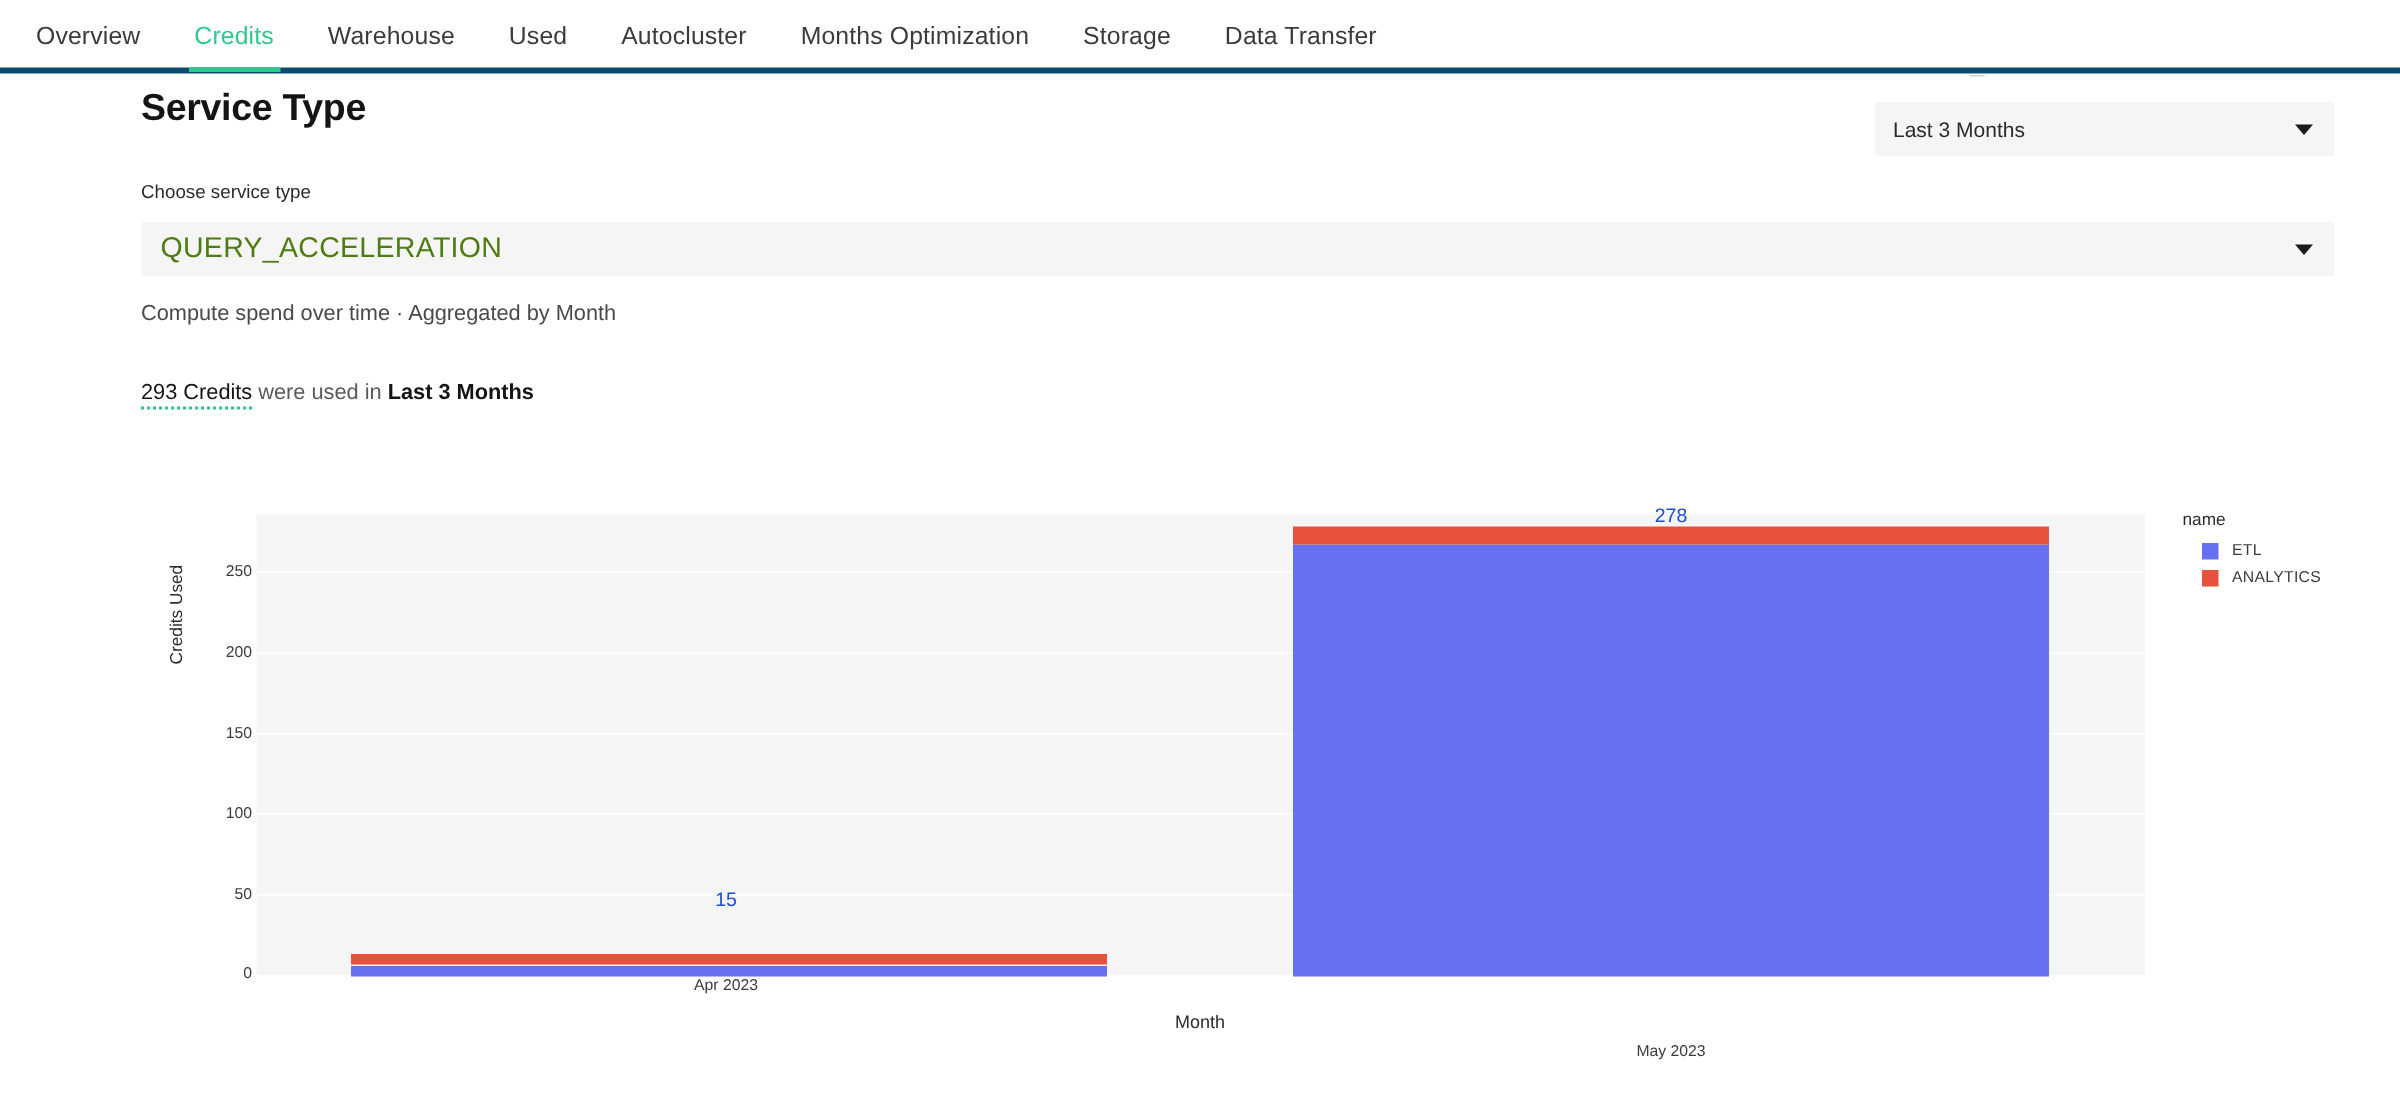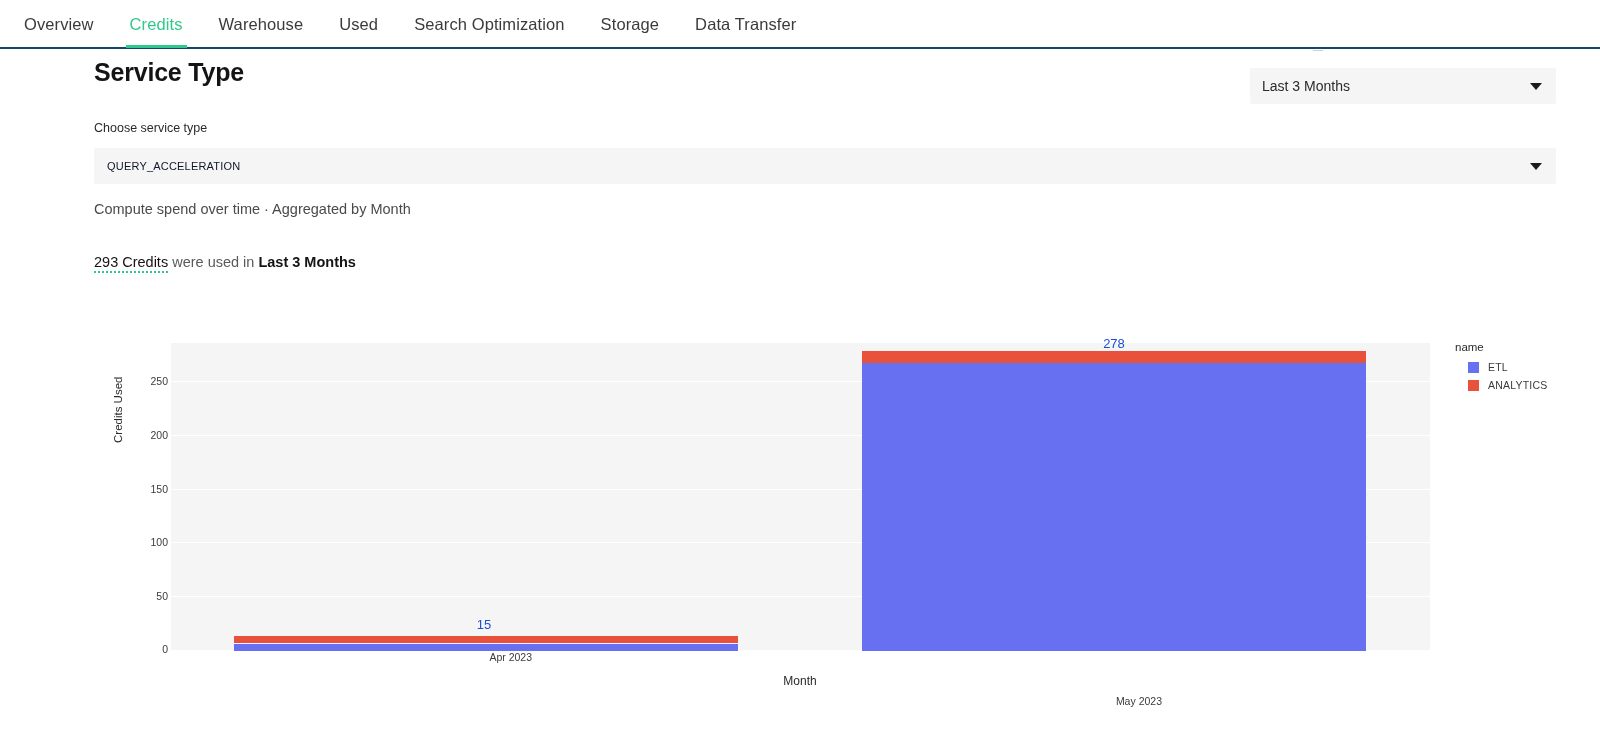--- a/index.html
+++ b/index.html
@@ -15,21 +15,21 @@
     overflow: hidden;
     position: relative;
   }
 
   
   .topnav {
     position: absolute;
     left: 0; top: 0;
     width: 1600px;
     height: 49px;
-    border-bottom: 2px solid #0c4a6e;
+    border-bottom: 4px solid #0c4a6e;
     box-sizing: border-box;
   }
   .nav-list {
     display: flex;
     align-items: center;
     height: 48px;
     padding: 0 0 0 6px;
     margin: 0;
     list-style: none;
   }
@@ -110,22 +110,22 @@
     width: 1462px; height: 36px;
     background: #f5f5f5;
     border: none;
     border-radius: 2px;
     box-sizing: border-box;
     display: flex;
     align-items: center;
     cursor: pointer;
   }
   .service-select .val {
-    font-size: 11px;
-    color: #0f172a;
+    font-size: 19px;
+    color: #4d7c0f;
     padding-left: 13px;
     flex: 1;
     letter-spacing: .2px;
   }
 
   
   .subtitle {
     position: absolute;
     left: 94px; top: 201px;
     font-size: 14.5px;
@@ -192,21 +192,21 @@
     width: 1600px;
     text-align: center;
     font-size: 12px;
     color: #2b2b2b;
   }
   .xtick {
     position: absolute;
     top: 651px;
     font-size: 10.5px;
     color: #3b3b3b;
-    text-align: right;
+    text-align: center;
   }
   .bar-seg { position: absolute; }
   .bar-total {
     position: absolute;
     font-size: 13px;
     color: #1d4ed8;
     text-align: center;
   }
 
   
@@ -249,21 +249,24 @@
     <li class="nav-item active">
         <span>Credits</span>
       </li>
     <li class="nav-item">
         <span>Warehouse</span>
       </li>
     <li class="nav-item">
         <span>Used</span>
       </li>
     <li class="nav-item">
-        <span>Search Optimization</span>
+        <span>Autocluster</span>
+      </li>
+    <li class="nav-item">
+        <span>Months Optimization</span>
       </li>
     <li class="nav-item">
         <span>Storage</span>
       </li>
     <li class="nav-item">
         <span>Data Transfer</span>
       </li>
   </ul>
 </div>
 
@@ -299,21 +302,21 @@
   <div class="ytick" style="top:429px">200</div>
   <div class="ytick" style="top:483px">150</div>
   <div class="ytick" style="top:536px">100</div>
   <div class="ytick" style="top:590px">50</div>
   <div class="ytick" style="top:643px">0</div>
 
   <div class="y-axis-title">Credits Used</div>
 
   <div class="bar-seg" style="left:234px; top:644px; width:504px; height:7px; background:#6670f0;"></div>
   <div class="bar-seg" style="left:234px; top:636px; width:504px; height:7px; background:#e8513c;"></div>
-  <div class="bar-total" style="left:436px; top:617px; width:96px;">15</div>
+  <div class="bar-total" style="left:436px; top:592px; width:96px;">15</div>
   <div class="xtick" style="left:436px; width:96px;">Apr 2023</div>
 
   <div class="bar-seg" style="left:862px; top:363px; width:504px; height:288px; background:#6670f0;"></div>
   <div class="bar-seg" style="left:862px; top:351px; width:504px; height:12px; background:#e8513c;"></div>
   <div class="bar-total" style="left:1066px; top:336px; width:96px;">278</div>
   <div class="xtick" style="left:1066px; width:96px;margin-top:44px;">May 2023</div>
 
   <div class="x-axis-title">Month</div>
 </div>
 

